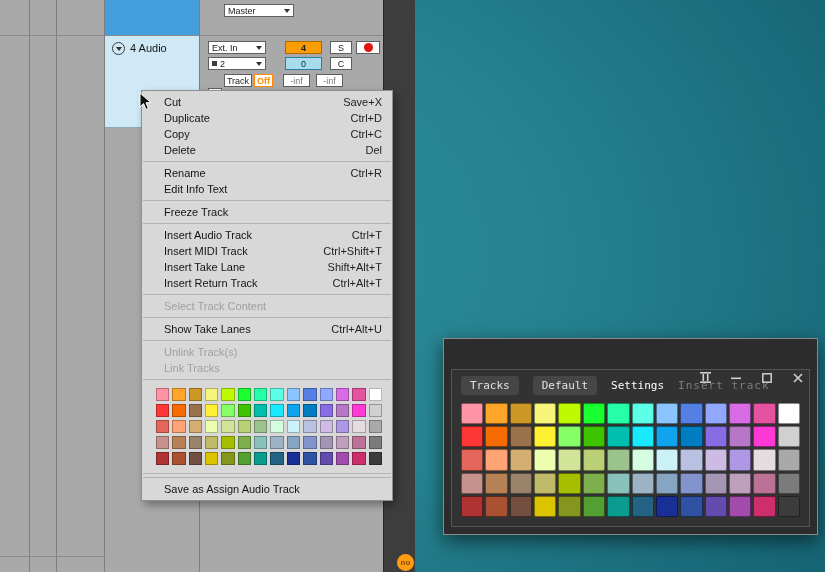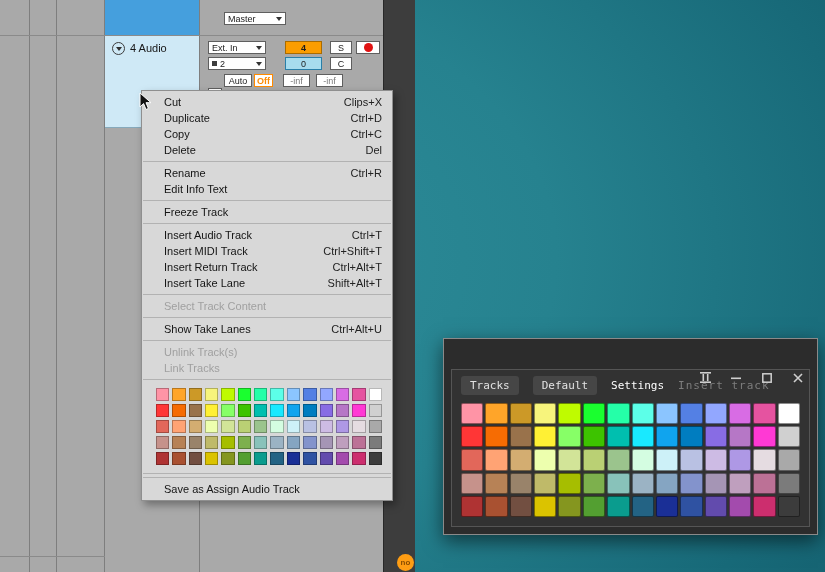--- a/index.html
+++ b/index.html
@@ -76,21 +76,21 @@
 
     <div id="blue-top"></div>
 
     <div id="track-header">
       <div class="unfold">
           <i></i>
         </div>
       <div id="track-name">4 Audio</div>
     </div>
 
-    <div class="abox dropdown" style="left:224px;top:12px;width:62px">
+    <div class="abox dropdown" style="left:224px;top:4px;width:70px">
       <span>Master</span>
       <span class="caret"></span>
     </div>
 
     <div class="abox dropdown" style="left:208px;top:41px;width:58px">
       <span>Ext. In</span>
       <span class="caret"></span>
     </div>
     <div id="box-in4" class="abox" style="left:285px;top:41px;width:37px">4</div>
     <div class="abox" style="left:330px;top:41px;width:22px">S</div>
@@ -100,34 +100,34 @@
 
     <div class="abox dropdown" style="left:208px;top:57px;width:58px">
       <span class="sq"></span>
       <span>2</span>
       <span class="caret"></span>
     </div>
     <div id="box-zero" class="abox" style="left:285px;top:57px;width:37px">0</div>
     <div class="abox" style="left:330px;top:57px;width:22px">C</div>
 
     <div class="abox" style="left:208px;top:88px;width:14px">In</div>
-    <div class="abox" style="left:224px;top:74px;width:28px">Auto</div>
+    <div class="abox" style="left:224px;top:74px;width:28px">Track</div>
     <div id="box-off" class="abox" style="left:254px;top:74px;width:19px">Off</div>
     <div class="abox meter" style="left:283px;top:74px;width:27px">-inf</div>
     <div class="abox meter" style="left:316px;top:74px;width:27px">-inf</div>
 
     <div id="dark-strip"></div>
   </div>
 
   <div id="status-badge">no</div>
 
   <div id="context-menu">
       <div class="menu-item">
         <span class="mi-label">Cut</span>
-        <span class="mi-shortcut">Clips+X</span>
+        <span class="mi-shortcut">Save+X</span>
       </div>
       <div class="menu-item">
         <span class="mi-label">Duplicate</span>
         <span class="mi-shortcut">Ctrl+D</span>
       </div>
       <div class="menu-item">
         <span class="mi-label">Copy</span>
         <span class="mi-shortcut">Ctrl+C</span>
       </div>
       <div class="menu-item">
@@ -151,26 +151,26 @@
       <div class="menu-sep"></div>
       <div class="menu-item">
         <span class="mi-label">Insert Audio Track</span>
         <span class="mi-shortcut">Ctrl+T</span>
       </div>
       <div class="menu-item">
         <span class="mi-label">Insert MIDI Track</span>
         <span class="mi-shortcut">Ctrl+Shift+T</span>
       </div>
       <div class="menu-item">
+        <span class="mi-label">Insert Take Lane</span>
+        <span class="mi-shortcut">Shift+Alt+T</span>
+      </div>
+      <div class="menu-item">
         <span class="mi-label">Insert Return Track</span>
         <span class="mi-shortcut">Ctrl+Alt+T</span>
-      </div>
-      <div class="menu-item">
-        <span class="mi-label">Insert Take Lane</span>
-        <span class="mi-shortcut">Shift+Alt+T</span>
       </div>
       <div class="menu-sep"></div>
       <div class="menu-item disabled">
         <span class="mi-label">Select Track Content</span>
         <span class="mi-shortcut"></span>
       </div>
       <div class="menu-sep"></div>
       <div class="menu-item">
         <span class="mi-label">Show Take Lanes</span>
         <span class="mi-shortcut">Ctrl+Alt+U</span>

